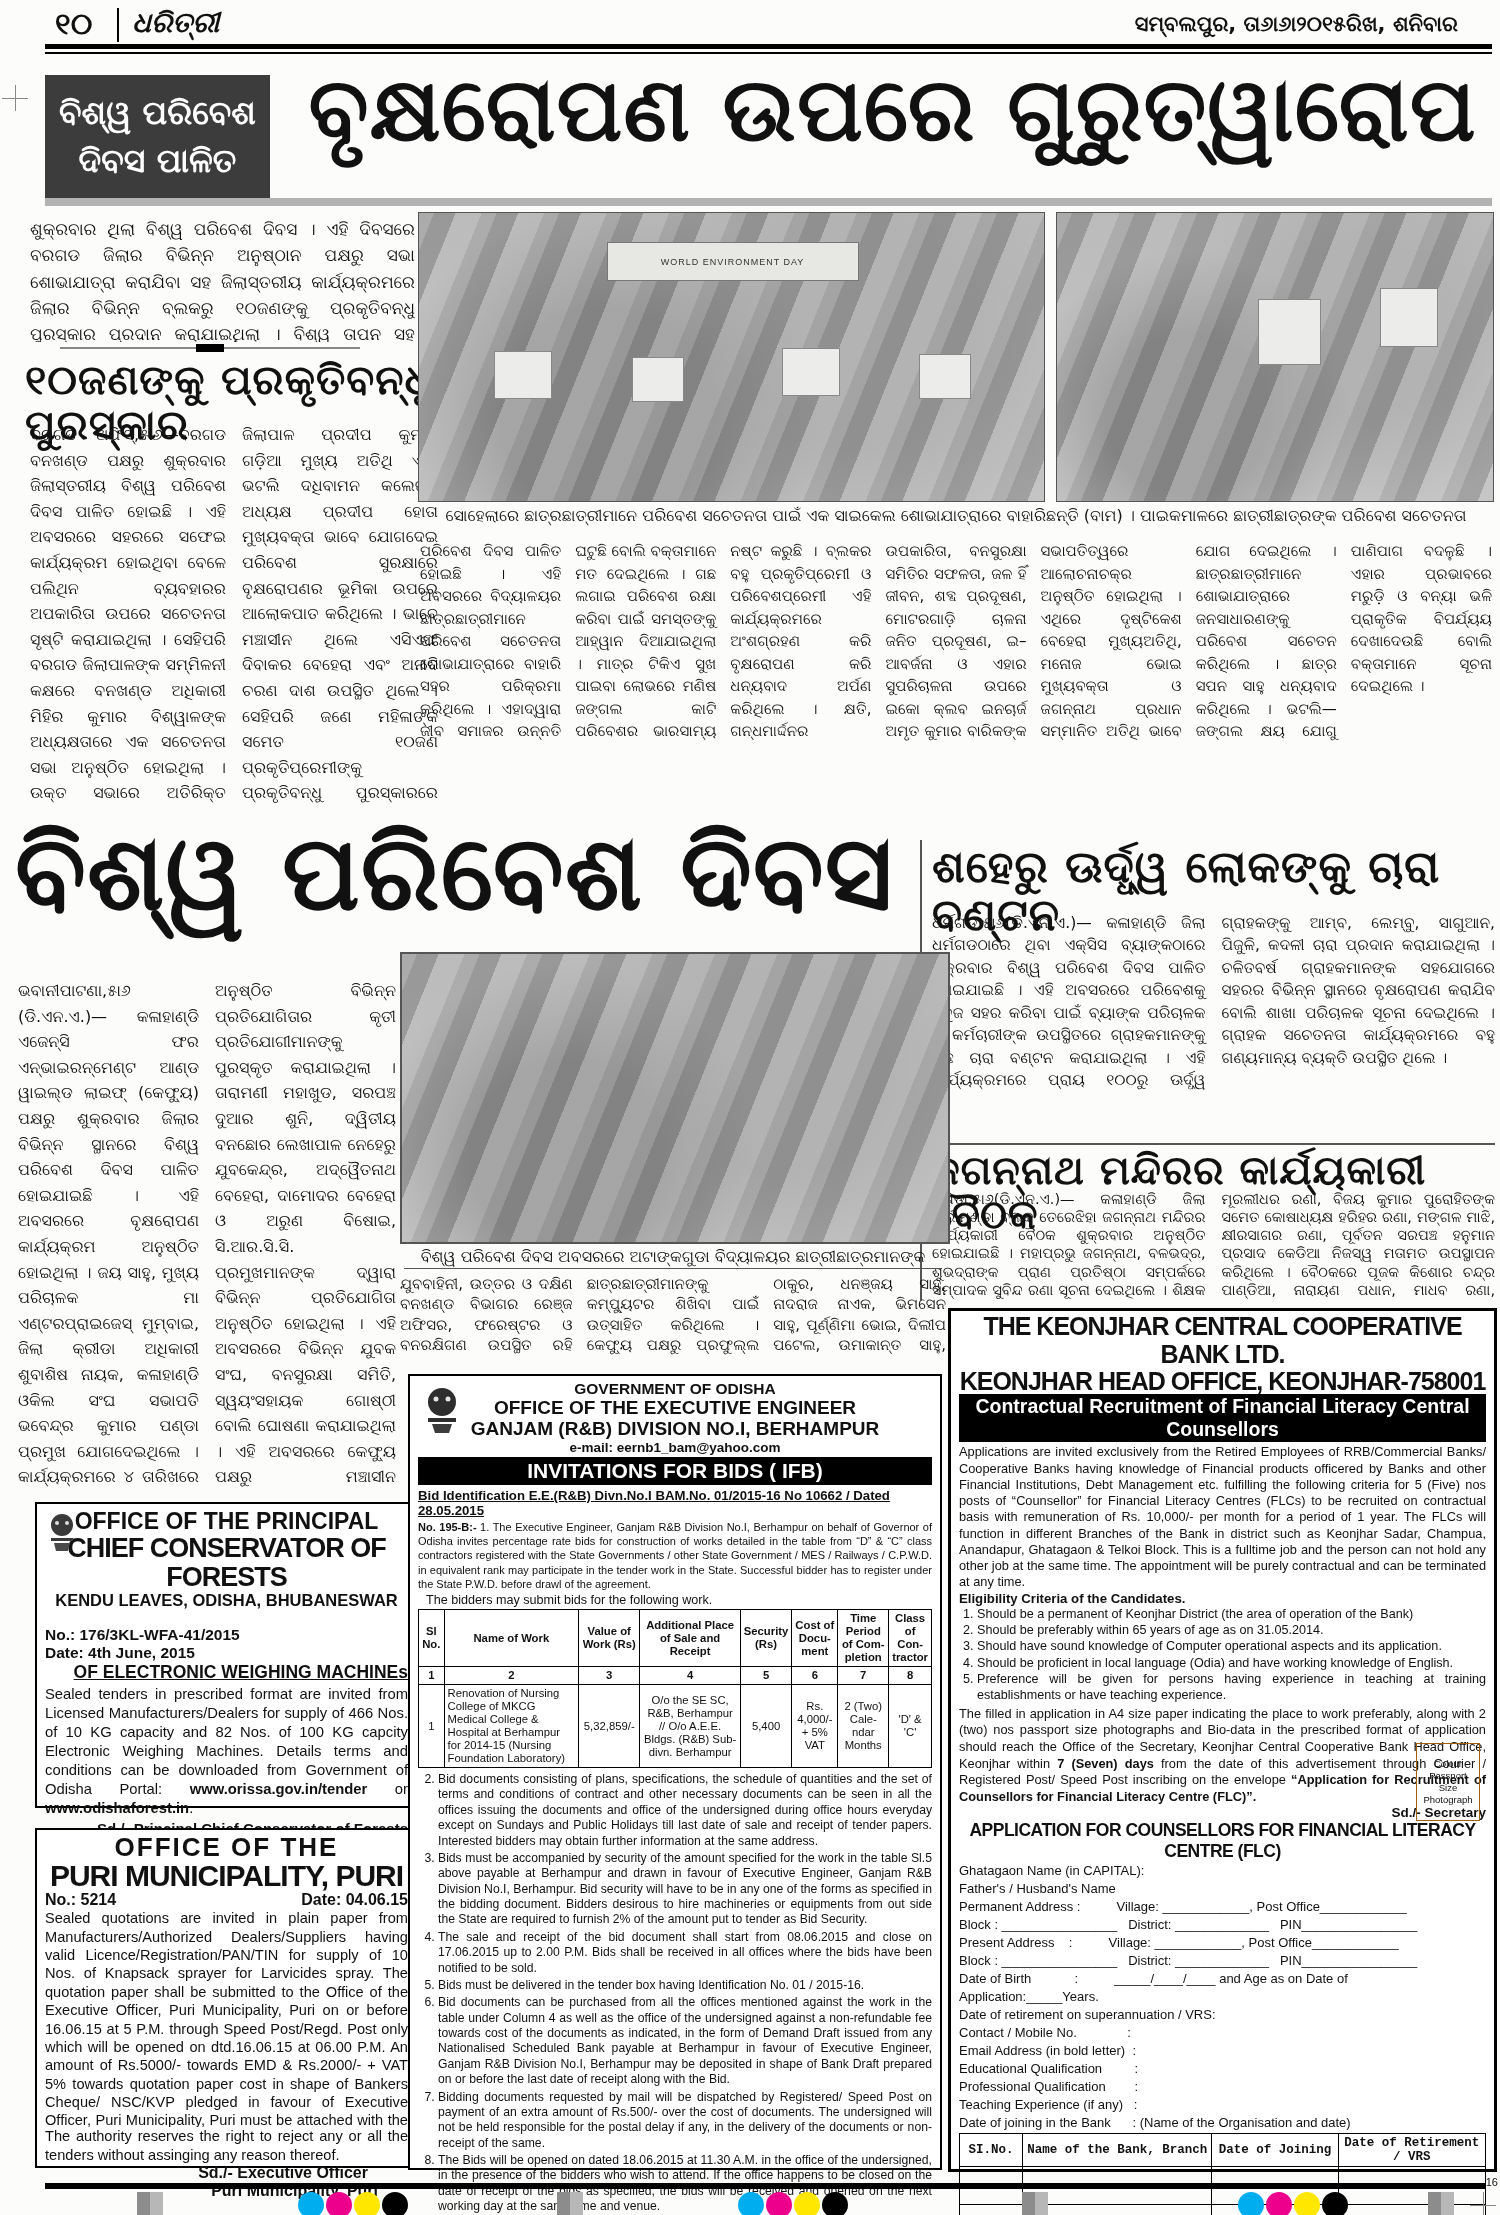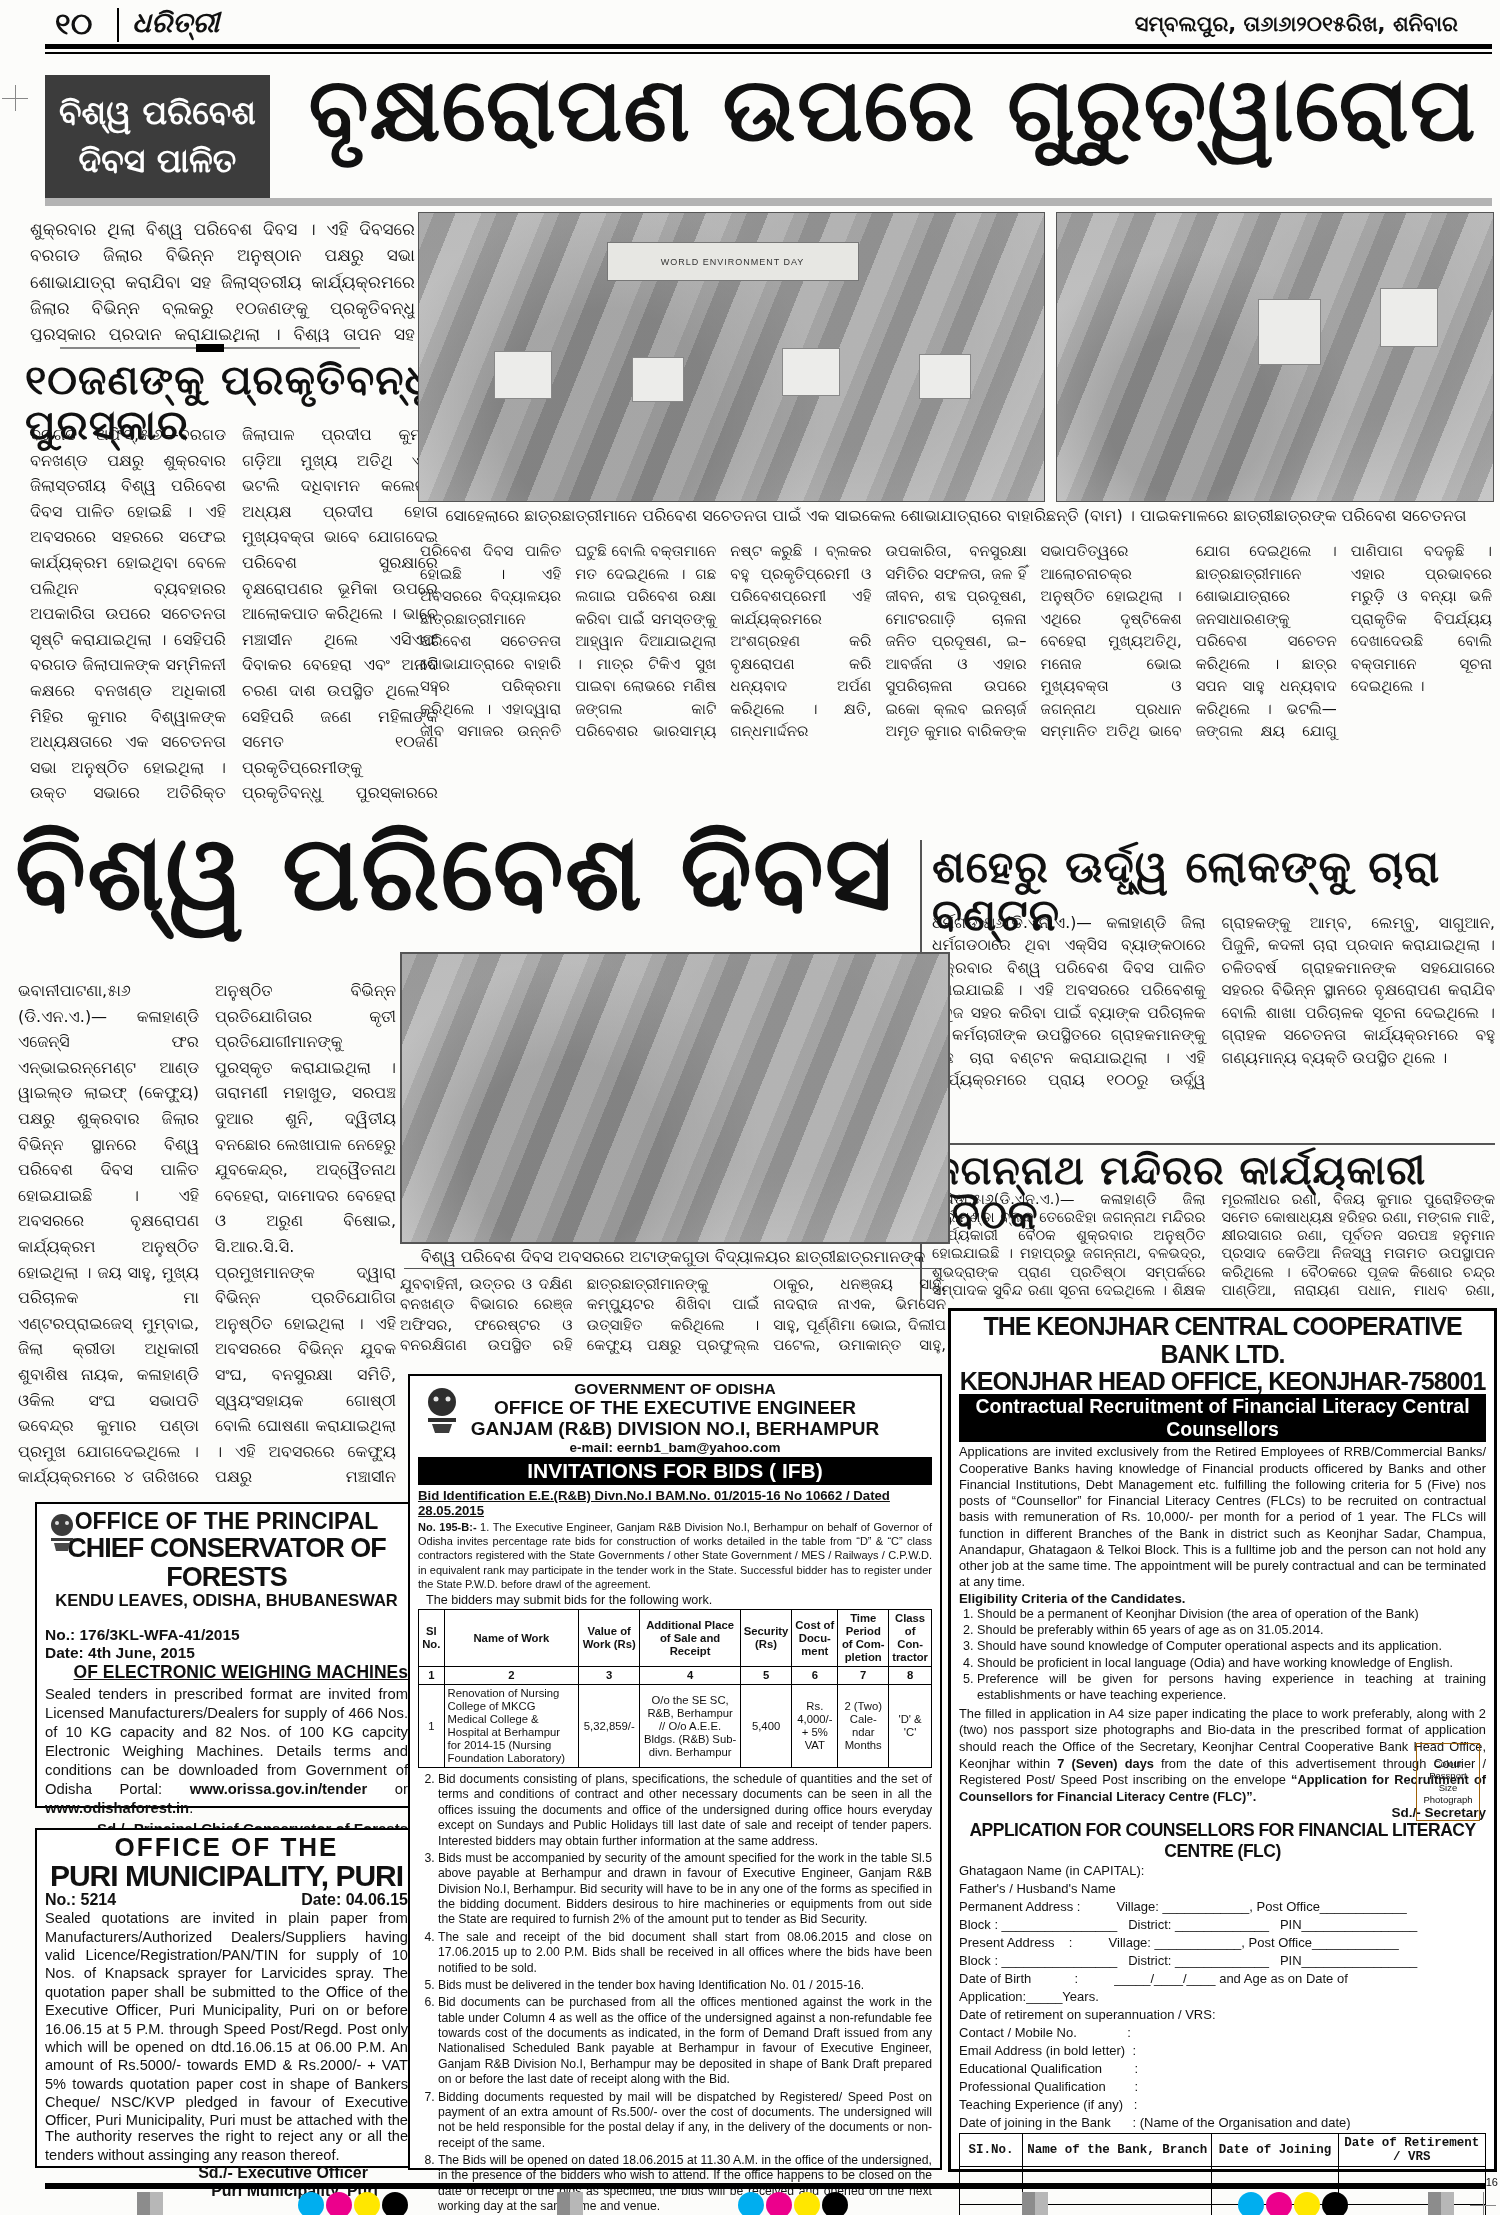--- a/index.html
+++ b/index.html
@@ -215,21 +215,21 @@
 
   </div>
 
   <div class="abs adbox eng" style="left:948px;top:1308px;width:549px;height:864px;padding:2px 8px;border-width:3px;">
     <div class="ctr b" style="font-size:25px;letter-spacing:-1px;line-height:1.1;">THE KEONJHAR CENTRAL COOPERATIVE BANK LTD.</div>
     <div class="ctr b" style="font-size:25px;letter-spacing:-1px;line-height:1.05;">KEONJHAR HEAD OFFICE, KEONJHAR-758001</div>
     <div class="blackbar" style="font-size:19.5px;padding:1px 0;">Contractual Recruitment of Financial Literacy Central Counsellors</div>
     <div class="just" style="font-size:12.8px;line-height:1.27;margin-top:2px;">Applications are invited exclusively from the Retired Employees of RRB/Commercial Banks/ Cooperative Banks having knowledge of Financial products officered by Banks and other Financial Institutions, Debt Management etc. fulfilling the following criteria for 5 (Five) nos posts of “Counsellor” for Financial Literacy Centres (FLCs) to be recruited on contractual basis with remuneration of Rs. 10,000/- per month for a period of 1 year. The FLCs will function in different Branches of the Bank in district such as Keonjhar Sadar, Champua, Anandapur, Ghatagaon &amp; Telkoi Block. This is a fulltime job and the person can not hold any other job at the same time. The appointment will be purely contractual and can be terminated at any time.</div>
     <div class="b" style="font-size:13.2px;">Eligibility Criteria of the Candidates.</div>
     <ol style="margin:0;padding-left:18px;">
-      <li style="font-size:12.6px;line-height:1.3;">Should be a permanent of Keonjhar Division (the area of operation of the Bank)</li>
+      <li style="font-size:12.6px;line-height:1.3;">Should be a permanent of Keonjhar District (the area of operation of the Bank)</li>
       <li style="font-size:12.6px;line-height:1.3;">Should be preferably within 65 years of age as on 31.05.2014.</li>
       <li style="font-size:12.6px;line-height:1.3;">Should have sound knowledge of Computer operational aspects and its application.</li>
       <li style="font-size:12.6px;line-height:1.3;">Should be proficient in local language (Odia) and have working knowledge of English.</li>
       <li class="just" style="font-size:12.6px;line-height:1.3;">Preference will be given for persons having experience in teaching at training establishments or have teaching experience.</li>
     </ol>
     <div class="just" style="font-size:12.8px;line-height:1.3;margin-top:2px;">
       <span>The filled in application in A4 size paper indicating the place to work preferably, along with 2 (two) nos passport size photographs and Bio-data in the prescribed format of application should reach the Office of the Secretary, Keonjhar Central Cooperative Bank Head Office, Keonjhar within </span><span class="b">7 (Seven) days</span><span> from the date of this advertisement through Courier / Registered Post/ Speed Post inscribing on the envelope </span><span class="b">“Application for Recruitment of Counsellors for Financial Literacy Centre (FLC)”.</span>
     </div>
     <div class="b" style="font-size:13.5px;text-align:right;">Sd./- Secretary</div>
     <div class="ctr b" style="font-size:17.5px;letter-spacing:-0.5px;">APPLICATION FOR COUNSELLORS FOR FINANCIAL LITERACY CENTRE (FLC)</div>

